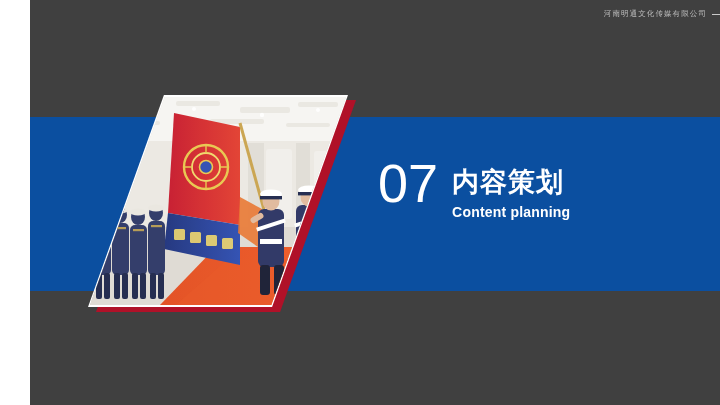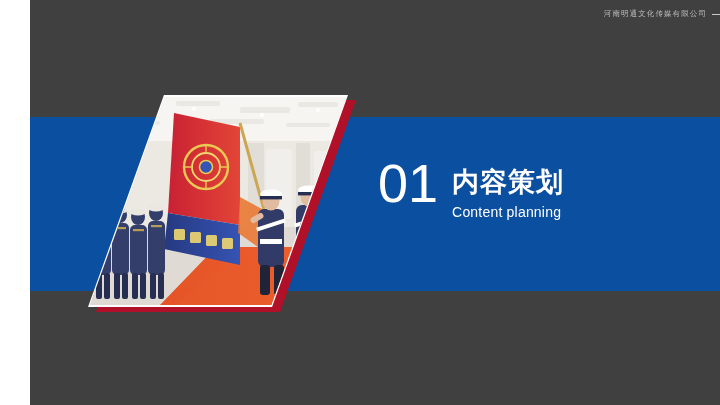--- a/index.html
+++ b/index.html
@@ -124,21 +124,21 @@
     line-height: 1.25;
     font-weight: 700;
     color: #ffffff;
     letter-spacing: 1px;
     font-family: "DejaVu Sans", "Liberation Sans", sans-serif;
   }
   .title-en {
     margin-top: 5px;
     font-size: 14px;
     line-height: 1.2;
-    font-weight: 400;
+    font-weight: 700;
     color: #ffffff;
     letter-spacing: 0.2px;
     font-family: "Liberation Sans", "DejaVu Sans", sans-serif;
   }
 </style>
 </head>
 <body>
 
 <div id="slide">
 
@@ -303,20 +303,20 @@
           <ellipse cx="249" cy="97" rx="10" ry="4.4" fill="#ffffff"></ellipse>
           <rect x="242" y="164" width="8" height="30" rx="3" fill="#15192f"></rect>
         </g>
 
         <rect x="0" y="0" width="256" height="208" fill="#ffffff" opacity="0.05"></rect>
       </svg>
     </div>
   </div>
 
   <div class="title-block">
-    <div class="index-number">01</div>
+    <div class="index-number">07</div>
     <div class="title-texts">
       <div class="title-cn">内容策划</div>
       <div class="title-en">Content planning</div>
     </div>
   </div>
 
 </div>
 
 </body></html>

